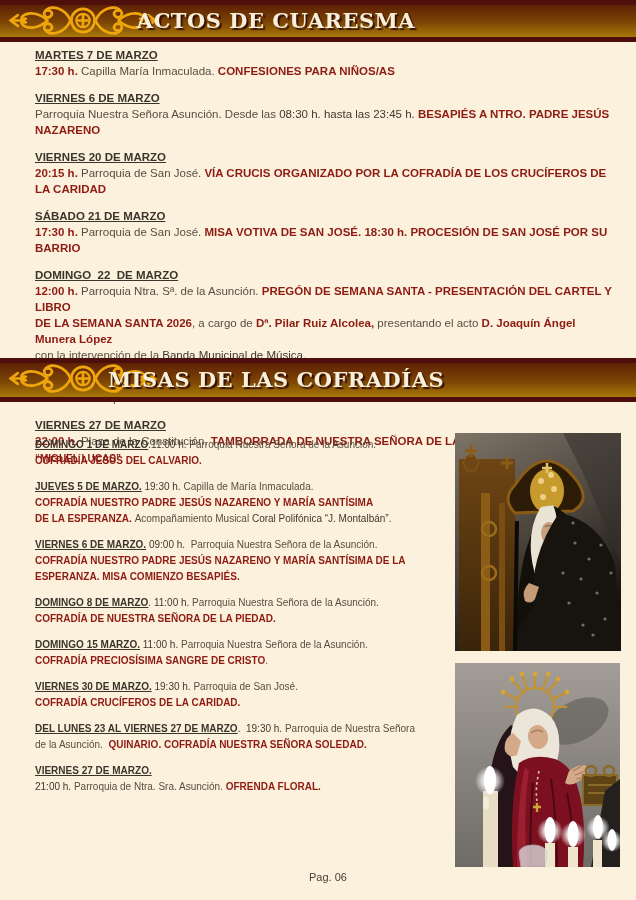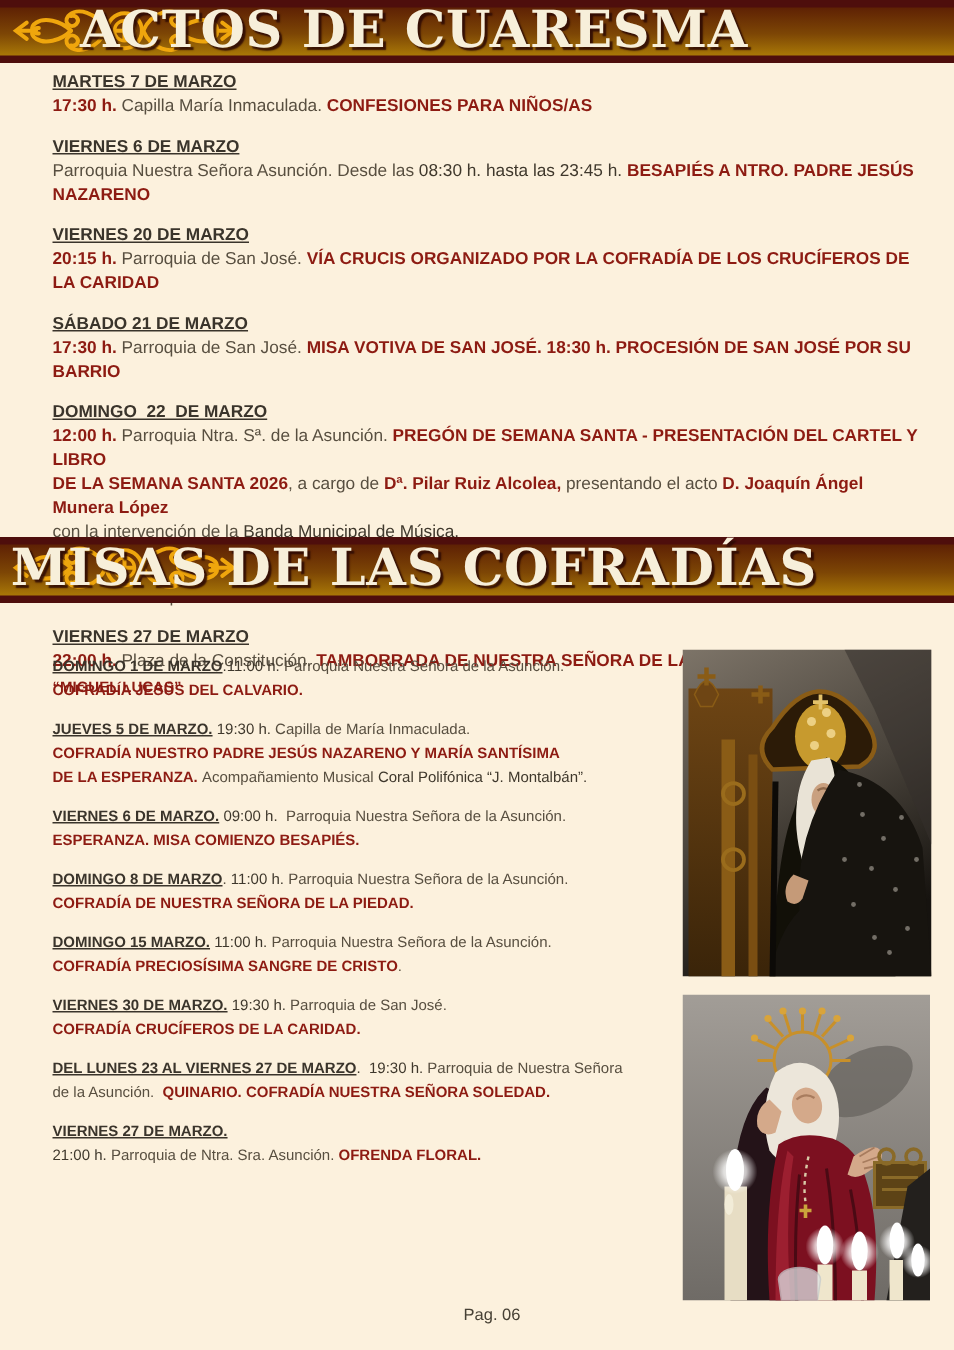--- a/index.html
+++ b/index.html
@@ -8,21 +8,21 @@
 
   
   .banner{position:absolute;left:0;width:636px;background:#4e0e0c;}
   .banner-1{top:0;height:42px;}
   .banner-2{top:358px;height:44px;}
   .banner .bar{position:absolute;left:0;top:5px;right:0;bottom:5px;
     background:linear-gradient(180deg,#5e2104 0%,#7d4605 55%,#a97807 100%);}
   .banner .title{position:absolute;left:0;top:50%;transform:translateY(-52%);
     width:552px;text-align:center;
     font-family:"DejaVu Serif","Liberation Serif",serif;font-weight:bold;
-    font-size:34px;letter-spacing:.5px;color:#f7efda;
+    font-size:21px;letter-spacing:.5px;color:#f7efda;
     text-shadow:2px 2px 1px rgba(46,10,4,.9);}
   .banner .ornament{position:absolute;left:8px;top:2px;}
 
   
   .events{position:absolute;left:0;}
   .events .line{white-space:pre-wrap;}
   .events-1{top:42px;width:636px;padding:5px 20px 0 35px;box-sizing:border-box;}
   .events-1 .line{font-size:11.5px;line-height:16px;}
   .events-1 .event{margin-bottom:11px;}
   .events-2{top:418px;width:450px;padding:19px 0 0 35px;box-sizing:border-box;}
@@ -129,20 +129,21 @@
         <div class="line"><span class="st-h">DOMINGO 1 DE MARZO</span><span class="st-bd">.11:00 h. </span><span class="st-r">Parroquia Nuestra Señora de la Asunción.</span></div>
         <div class="line"><span class="st-b">COFRADÍA JESÚS DEL CALVARIO.</span></div>
       </div>
       <div class="event">
         <div class="line"><span class="st-h">JUEVES 5 DE MARZO.</span><span class="st-bd"> 19:30 h. </span><span class="st-r">Capilla de María Inmaculada.</span></div>
         <div class="line"><span class="st-b">COFRADÍA NUESTRO PADRE JESÚS NAZARENO Y MARÍA SANTÍSIMA</span></div>
         <div class="line"><span class="st-b">DE LA ESPERANZA. </span><span class="st-r">Acompañamiento Musical </span><span class="st-bd">Coral Polifónica “J. Montalbán”.</span></div>
       </div>
       <div class="event">
         <div class="line"><span class="st-h">VIERNES 6 DE MARZO.</span><span class="st-bd"> 09:00 h.  </span><span class="st-r">Parroquia Nuestra Señora de la Asunción.</span></div>
+        <div class="line"><span class="st-b">COFRADÍA NUESTRO PADRE JESÚS NAZARENO Y MARÍA SANTÍSIMA DE LA</span></div>
         <div class="line"><span class="st-b">ESPERANZA. MISA COMIENZO BESAPIÉS.</span></div>
       </div>
       <div class="event">
         <div class="line"><span class="st-h">DOMINGO 8 DE MARZO</span><span class="st-r">. </span><span class="st-bd">11:00 h. </span><span class="st-r">Parroquia Nuestra Señora de la Asunción.</span></div>
         <div class="line"><span class="st-b">COFRADÍA DE NUESTRA SEÑORA DE LA PIEDAD.</span></div>
       </div>
       <div class="event">
         <div class="line"><span class="st-h">DOMINGO 15 MARZO.</span><span class="st-bd"> 11:00 h. </span><span class="st-r">Parroquia Nuestra Señora de la Asunción.</span></div>
         <div class="line"><span class="st-b">COFRADÍA PRECIOSÍSIMA SANGRE DE CRISTO</span><span class="st-r">.</span></div>
       </div>

